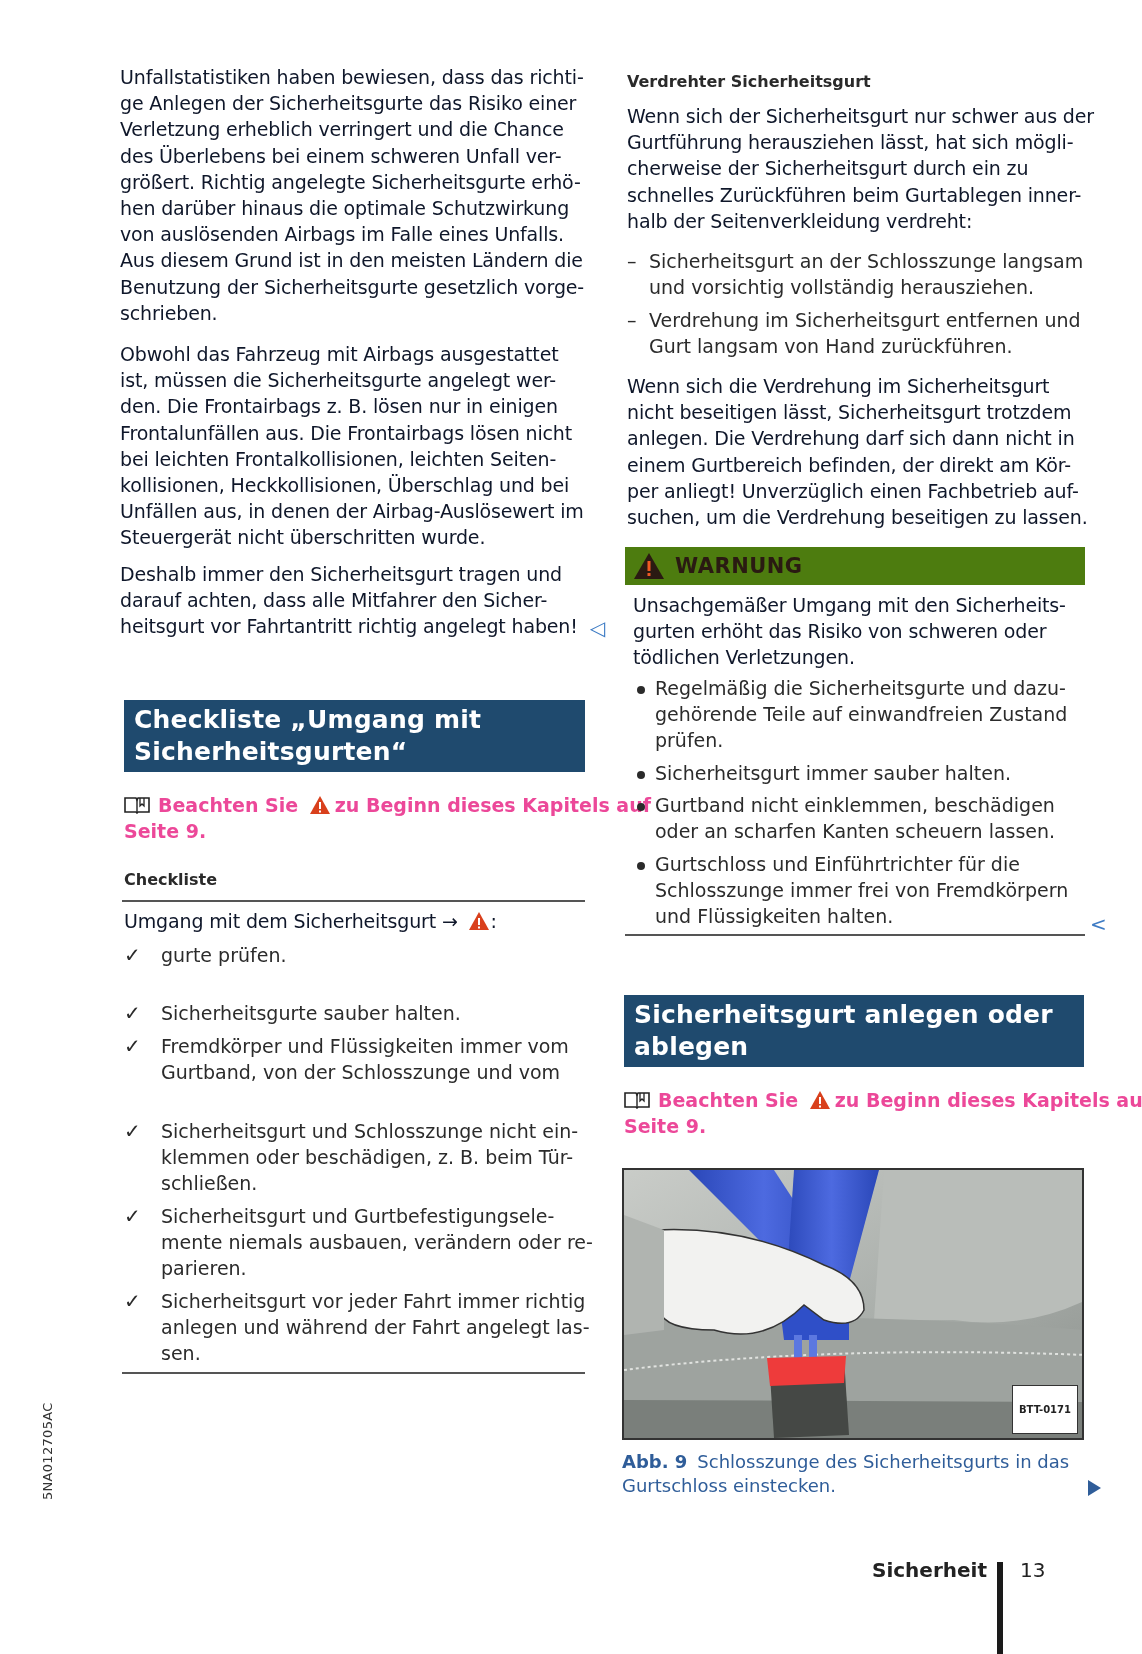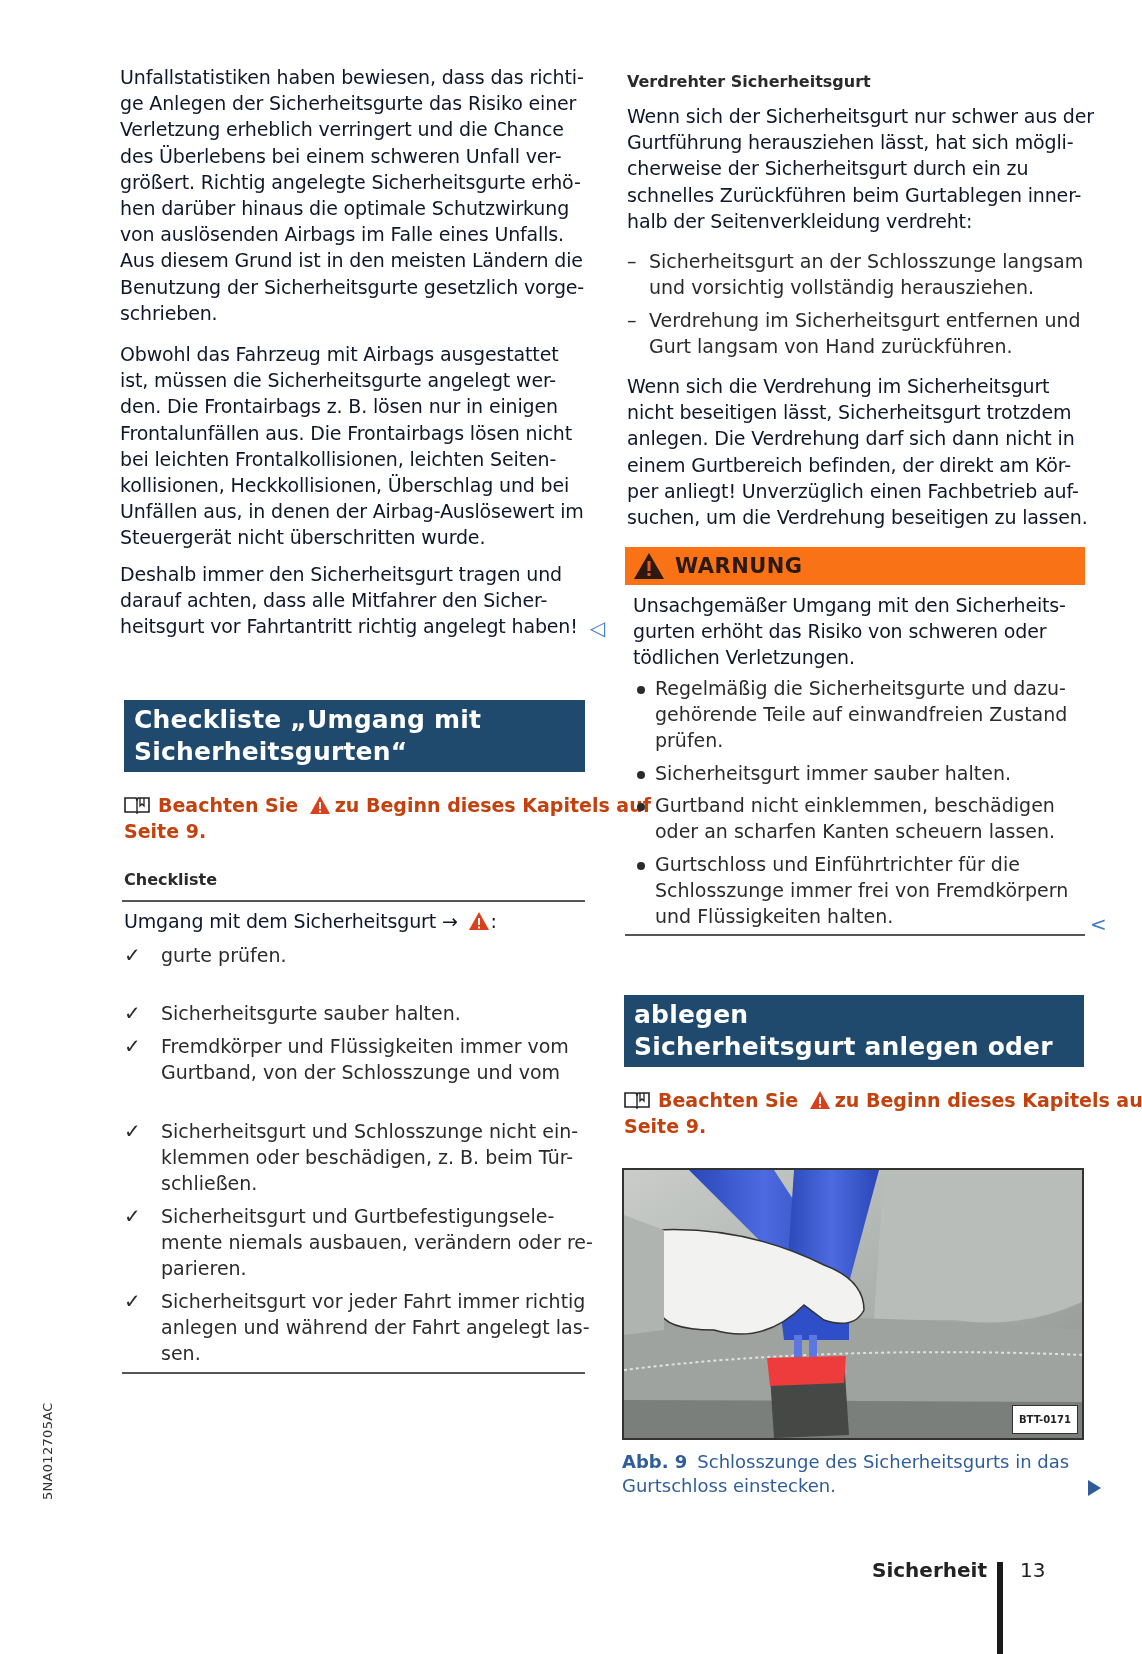--- a/index.html
+++ b/index.html
@@ -30,21 +30,21 @@
     padding: 4px 10px;
     letter-spacing: 0.2px;
   }
   .heading-bar .ln { display: block; white-space: nowrap; }
 
   .note {
     position: absolute;
     font-weight: bold;
     font-size: 19px;
     line-height: 26px;
-    color: #c2410c;
+    color: #ec4899;
   }
   .note .ln { display: block; white-space: nowrap; }
   .book-icon { display: inline-block; width: 26px; height: 18px; vertical-align: -2px; margin-right: 8px; }
   .warn-tri { display: inline-block; width: 22px; height: 20px; vertical-align: -3px; margin: 0 4px; }
 
   .subhead {
     position: absolute;
     font-weight: bold;
     font-size: 16px;
     color: #2a2a2a;
@@ -56,21 +56,21 @@
   .check-item .txt { position: absolute; left: 37px; }
   .check-item .ln { display: block; white-space: nowrap; }
 
   .dash-item { position: absolute; font-size: 19px; line-height: 26px; color: #2b2b2b; }
   .dash-item .mark { position: absolute; left: 0; top: 0; }
   .dash-item .txt { position: absolute; left: 22px; }
   .dash-item .ln { display: block; white-space: nowrap; }
 
   .warning-bar {
     position: absolute;
-    background: #f97316;
+    background: #4d7c0f;
     height: 38px;
     display: flex; align-items: center;
     padding-left: 8px;
     color: #2a1a12;
     font-weight: bold;
     font-size: 21px;
     letter-spacing: 0.5px;
   }
   .warning-bar .tri { width: 32px; height: 28px; margin-right: 10px; }
 
@@ -85,21 +85,21 @@
 
   .figure {
     position: absolute;
     border: 2px solid #333;
     overflow: hidden;
     background: #8c918d;
   }
   .fig-code {
     position: absolute; right: 4px; bottom: 4px;
     background: #fff; border: 1px solid #333;
-    font-size: 10px; font-weight: bold; padding: 8px 6px; color: #222;
+    font-size: 10px; font-weight: bold; padding: 18px 6px; color: #222;
     font-family: "DejaVu Sans", sans-serif;
   }
   .caption {
     position: absolute; font-size: 18px; line-height: 24px; color: #2f5d99;
   }
   .caption .ln { display: block; white-space: nowrap; }
   .caption .num { font-weight: bold; margin-right: 10px; }
   .next-arrow {
     position: absolute; width: 0; height: 0;
     border-top: 8px solid transparent; border-bottom: 8px solid transparent;
@@ -307,22 +307,22 @@
   <span class="txt">
     <span class="ln">Gurtschloss und Einführtrichter für die</span>
     <span class="ln">Schlosszunge immer frei von Fremdkörpern</span>
     <span class="ln">und Flüssigkeiten halten.</span>
   </span>
 </div>
 <div class="rule" style="left:625px; top:934px; width:460px;"></div>
 <div class="nav-back" style="left:1090px; top:914px;">&lt;</div>
 
 <div class="heading-bar" style="left:624px; top:995px; width:460px; height:72px;">
+  <span class="ln">Sicherheitsgurt anlegen oder</span>
   <span class="ln">ablegen</span>
-  <span class="ln">Sicherheitsgurt anlegen oder</span>
 </div>
 
 <div class="note" style="left:624px; top:1087px;">
   <span class="ln">
     <svg class="book-icon" viewBox="0 0 26 18">
         <path d="M1 2 L12 2 L13 4 L14 2 L25 2 L25 16 L14 16 L13 17 L12 16 L1 16 Z" fill="none" stroke="#222" stroke-width="1.6"></path>
         <line x1="13" y1="4" x2="13" y2="16" stroke="#222" stroke-width="1.4"></line>
         <path d="M16 2 L16 10 L18 8 L20 10 L20 2" fill="none" stroke="#222" stroke-width="1.3"></path>
       </svg><span>Beachten Sie</span>
     <svg class="warn-tri" viewBox="0 0 22 20">

